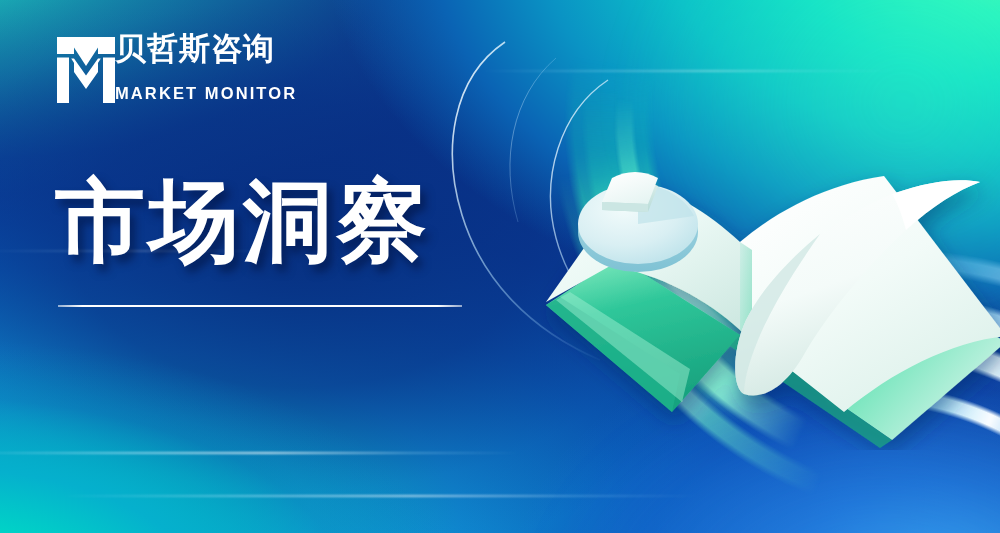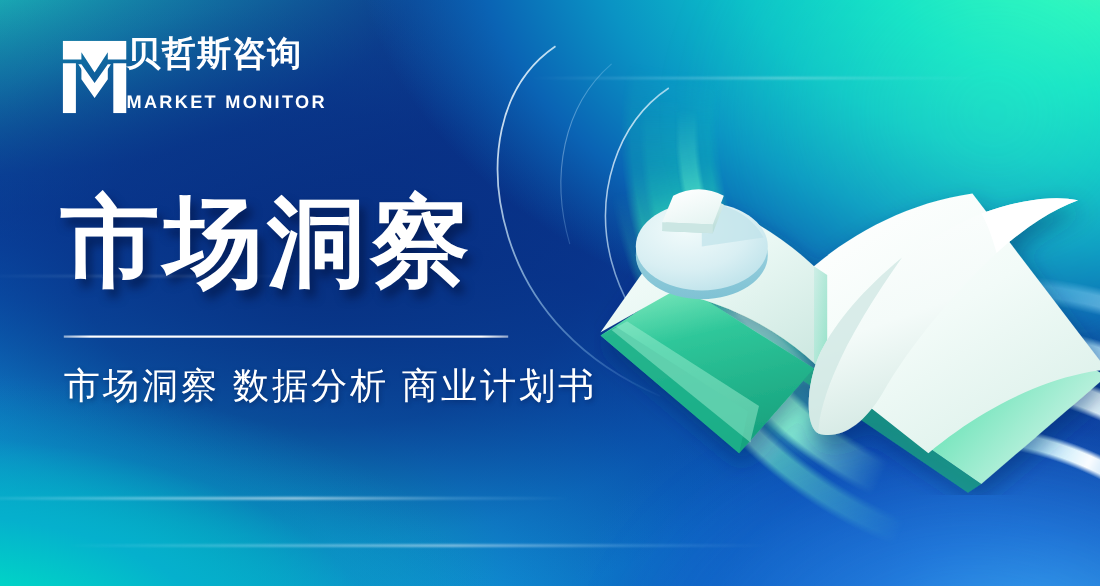--- a/index.html
+++ b/index.html
@@ -322,21 +322,20 @@
       <path fill="#ffffff" d="M17,24 L29,42 L41,24 L41,35 L29,52 L17,35 Z"></path>
     </svg>
     <div class="logo-text">
       <div class="logo-cn">贝哲斯咨询</div>
       <div class="logo-en">MARKET MONITOR</div>
     </div>
   </div>
 
   <div id="headline">市场洞察</div>
   <div id="divider"></div>
-  <div id="subtitle">市场洞察 数据分析 商业计划书</div>
 
   <svg id="book" viewBox="0 0 470 300">
     <defs>
       <linearGradient id="pgRight" x1="0.15" y1="0" x2="0.85" y2="1">
         <stop offset="0%" stop-color="#ffffff"></stop>
         <stop offset="45%" stop-color="#f2fbf8"></stop>
         <stop offset="100%" stop-color="#d9efe8"></stop>
       </linearGradient>
       <linearGradient id="pgLeft" x1="0.1" y1="0" x2="0.9" y2="1">
         <stop offset="0%" stop-color="#fbfffe"></stop>

